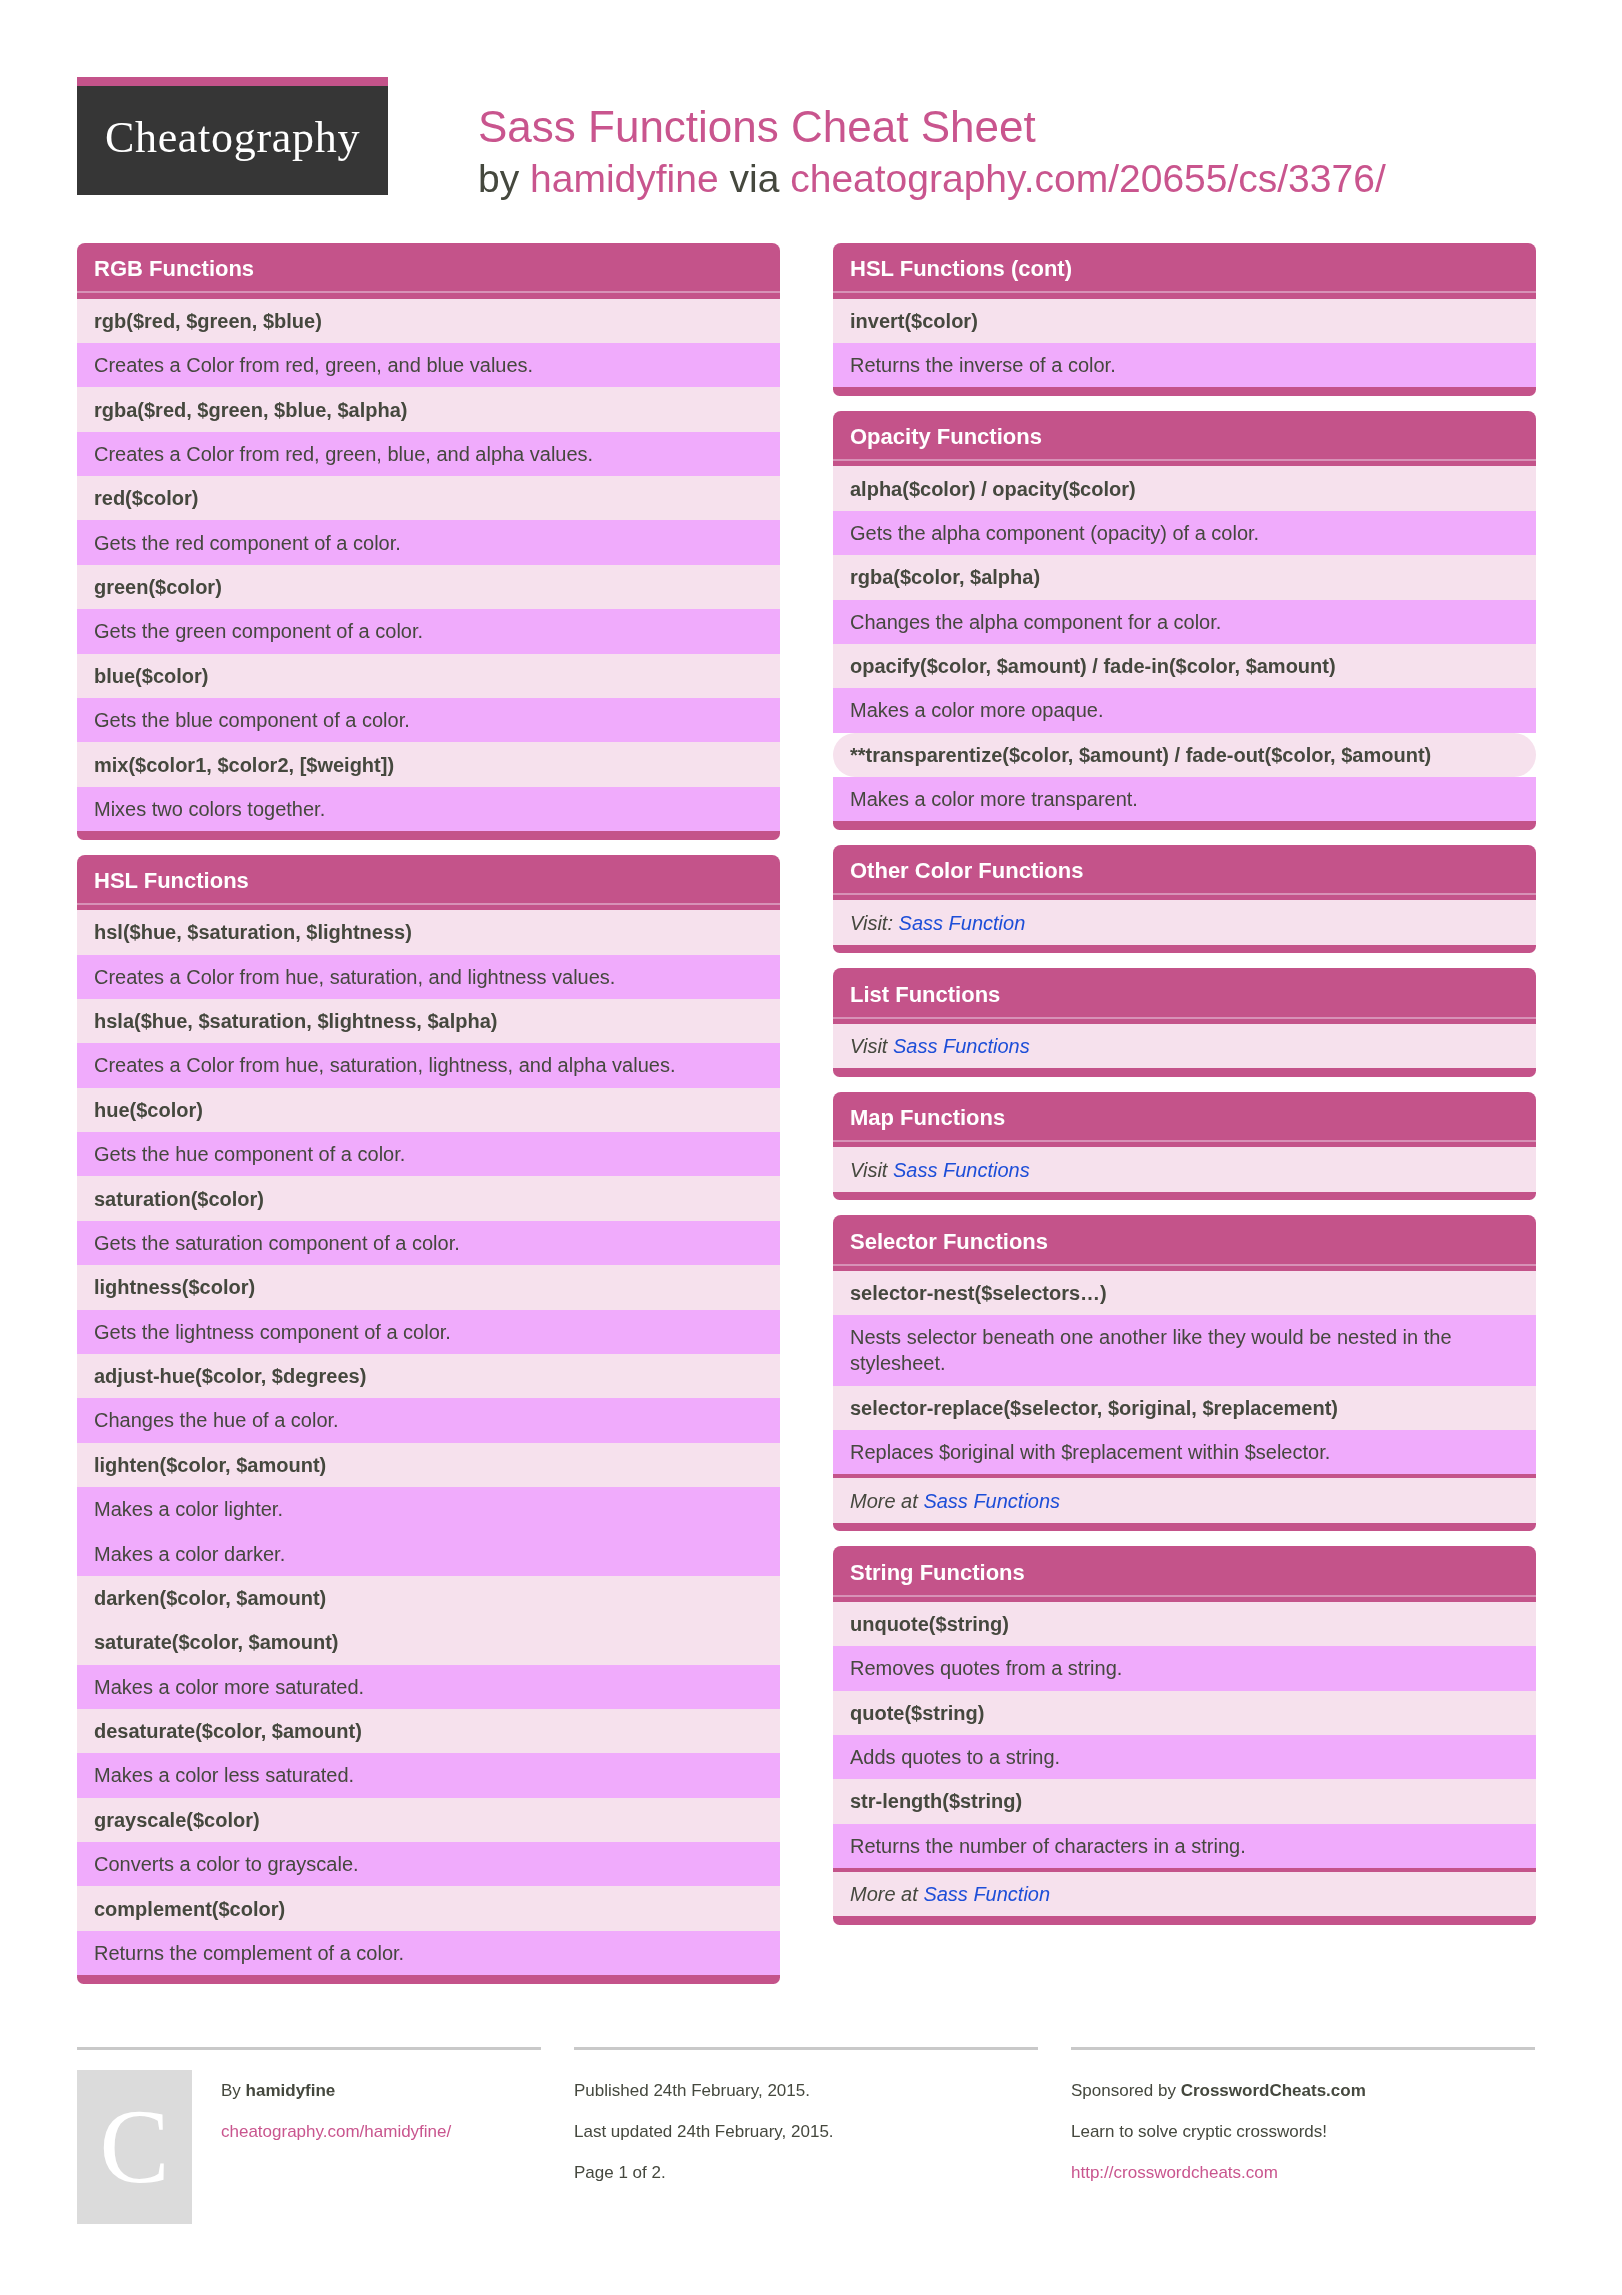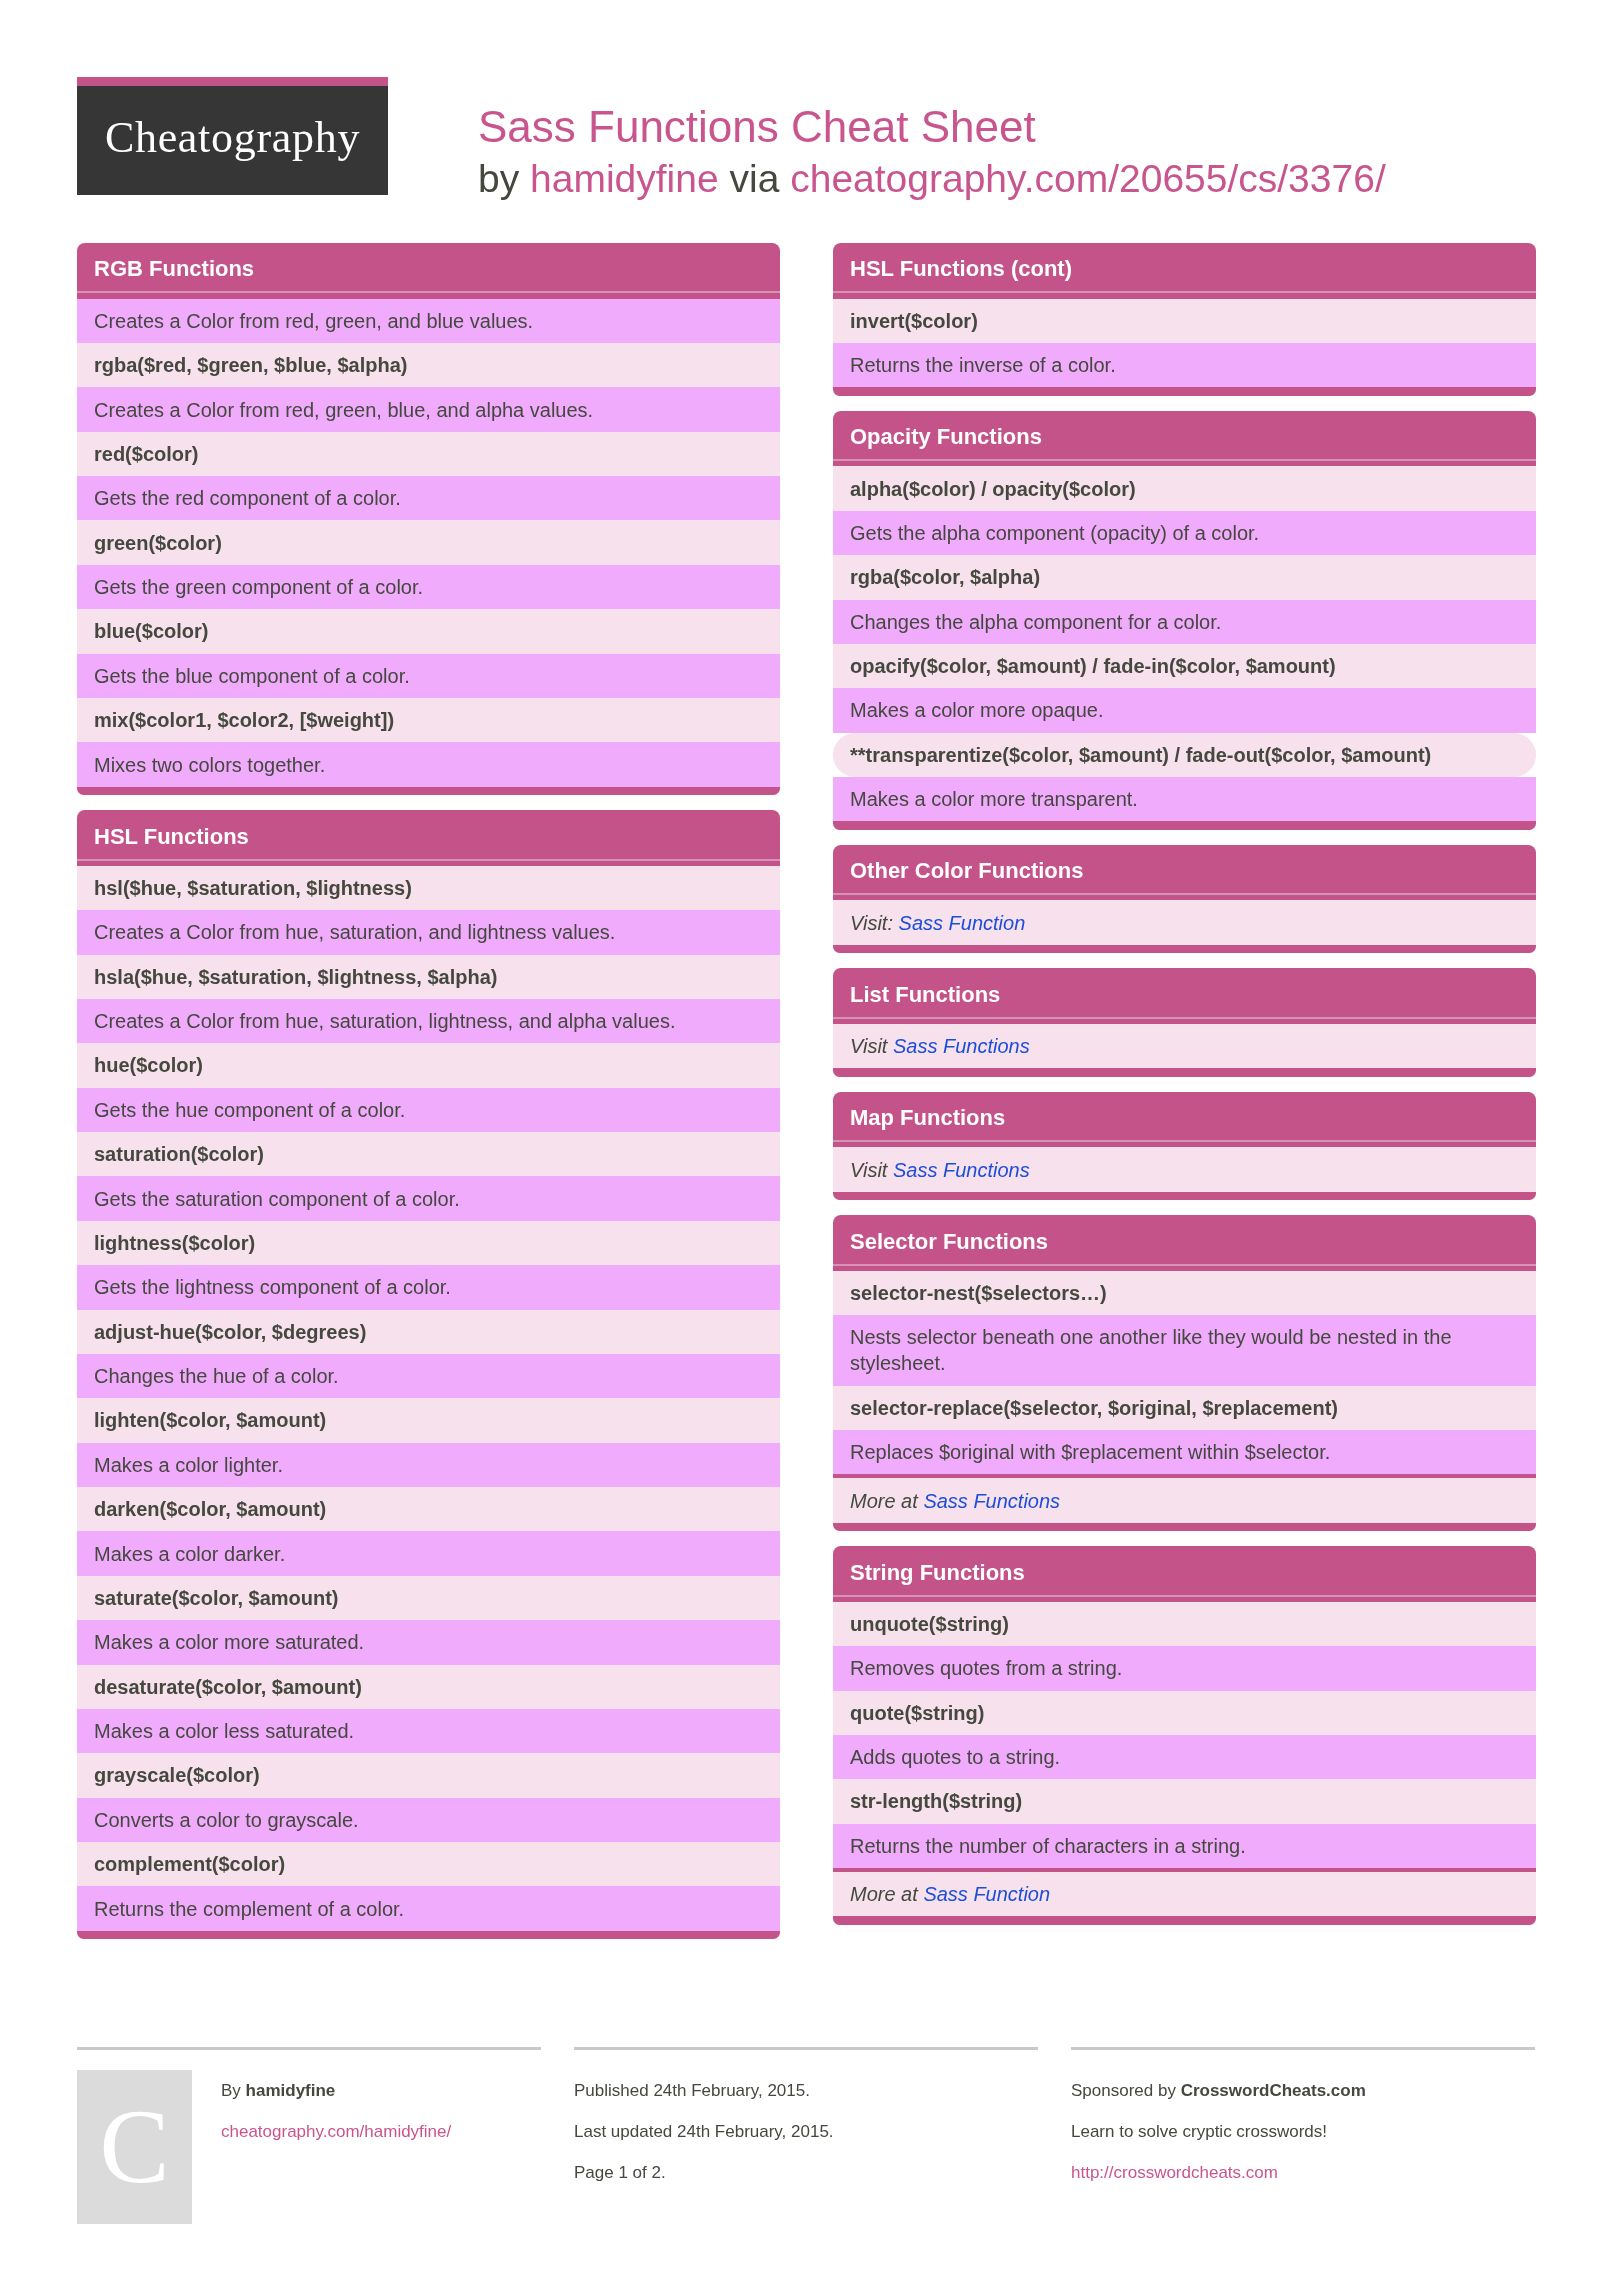--- a/index.html
+++ b/index.html
@@ -73,20 +73,21 @@
   </div>
 </div>
 
 <div class="cols">
 
   <div class="col">
 
     <section class="card">
       <div class="hd">RGB Functions</div>
       <div class="hd-strip"></div>
+      <div class="row n">rgb($red, $green, $blue)</div>
       <div class="row d">Creates a Color from red, green, and blue values.</div>
       <div class="row n">rgba($red, $green, $blue, $alpha)</div>
       <div class="row d">Creates a Color from red, green, blue, and alpha values.</div>
       <div class="row n">red($color)</div>
       <div class="row d">Gets the red component of a color.</div>
       <div class="row n">green($color)</div>
       <div class="row d">Gets the green component of a color.</div>
       <div class="row n">blue($color)</div>
       <div class="row d">Gets the blue component of a color.</div>
       <div class="row n">mix($color1, $color2, [$weight])</div>
@@ -104,22 +105,22 @@
       <div class="row n">hue($color)</div>
       <div class="row d">Gets the hue component of a color.</div>
       <div class="row n">saturation($color)</div>
       <div class="row d">Gets the saturation component of a color.</div>
       <div class="row n">lightness($color)</div>
       <div class="row d">Gets the lightness component of a color.</div>
       <div class="row n">adjust-hue($color, $degrees)</div>
       <div class="row d">Changes the hue of a color.</div>
       <div class="row n">lighten($color, $amount)</div>
       <div class="row d">Makes a color lighter.</div>
+      <div class="row d">Makes a color darker.</div>
       <div class="row n">darken($color, $amount)</div>
-      <div class="row d">Makes a color darker.</div>
       <div class="row n">saturate($color, $amount)</div>
       <div class="row d">Makes a color more saturated.</div>
       <div class="row n">desaturate($color, $amount)</div>
       <div class="row d">Makes a color less saturated.</div>
       <div class="row n">grayscale($color)</div>
       <div class="row d">Converts a color to grayscale.</div>
       <div class="row n">complement($color)</div>
       <div class="row d">Returns the complement of a color.</div>
       <div class="ft"></div>
     </section>

